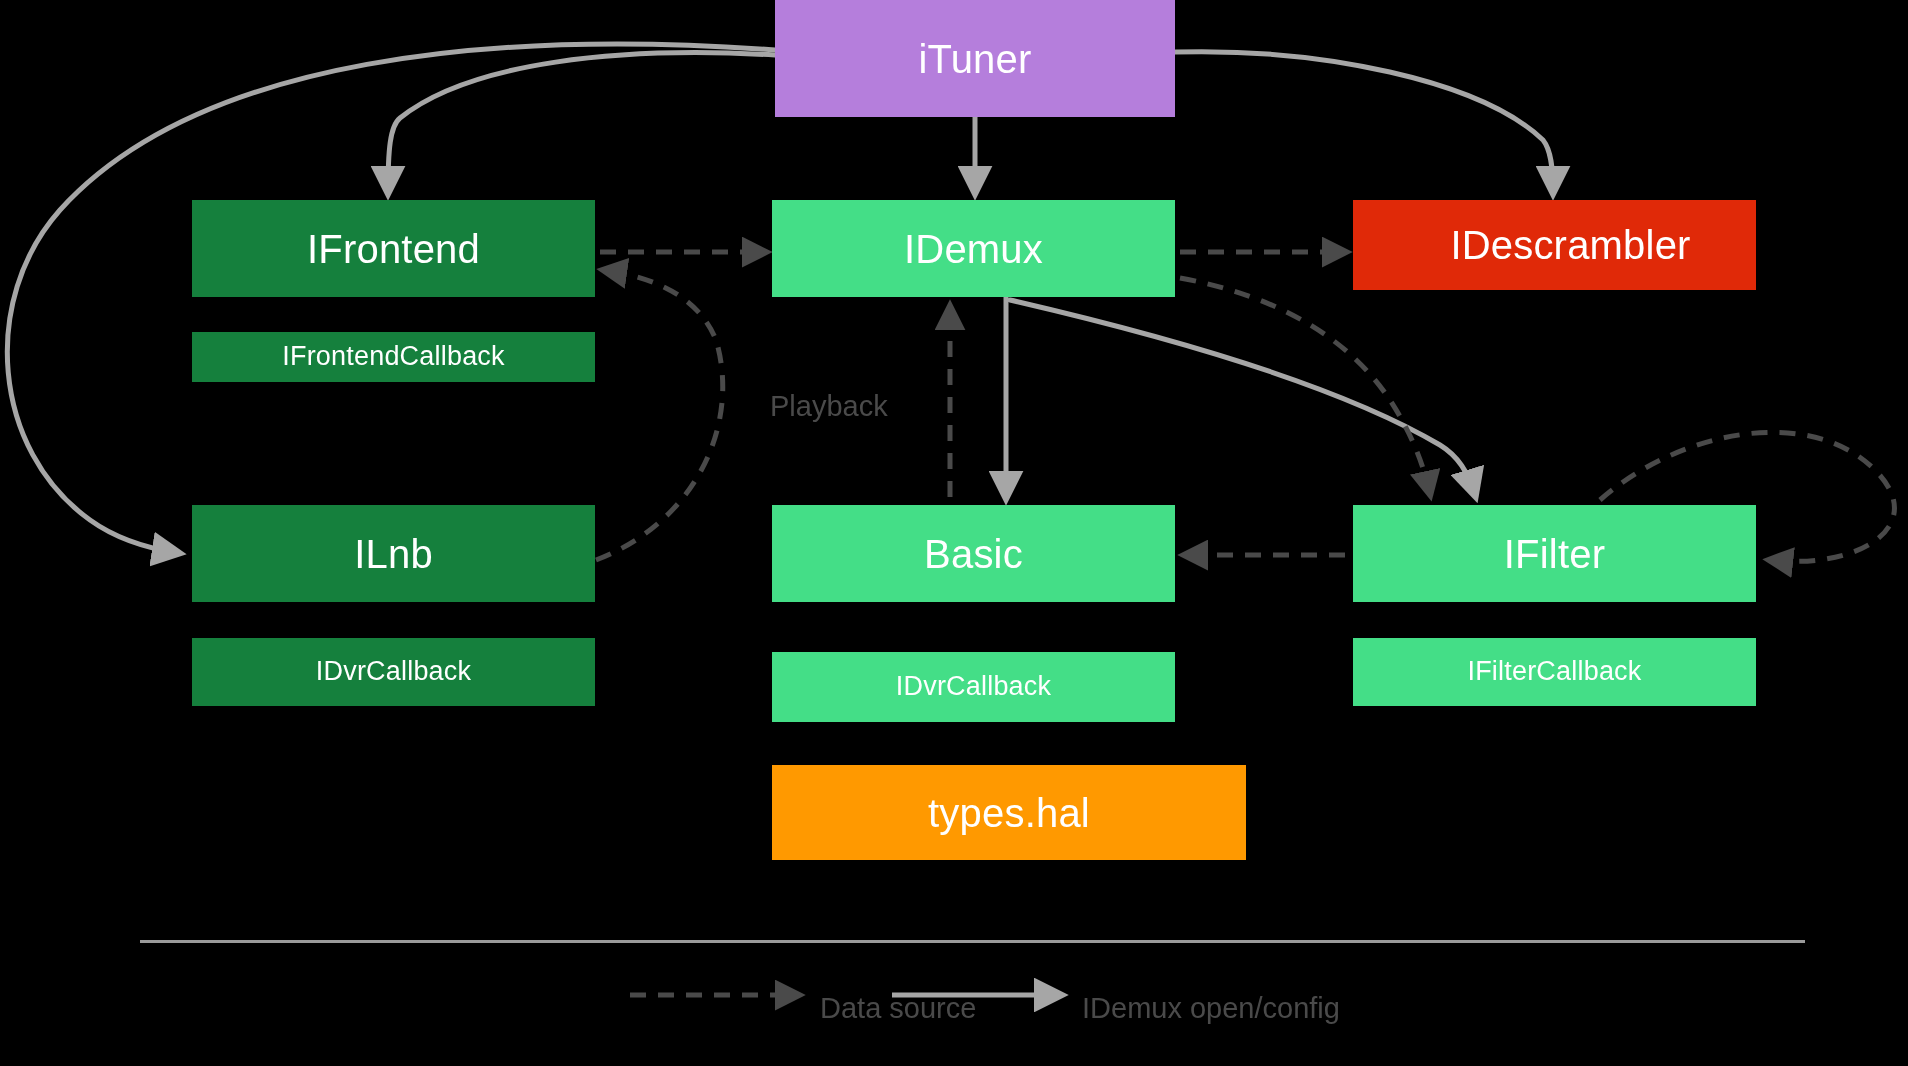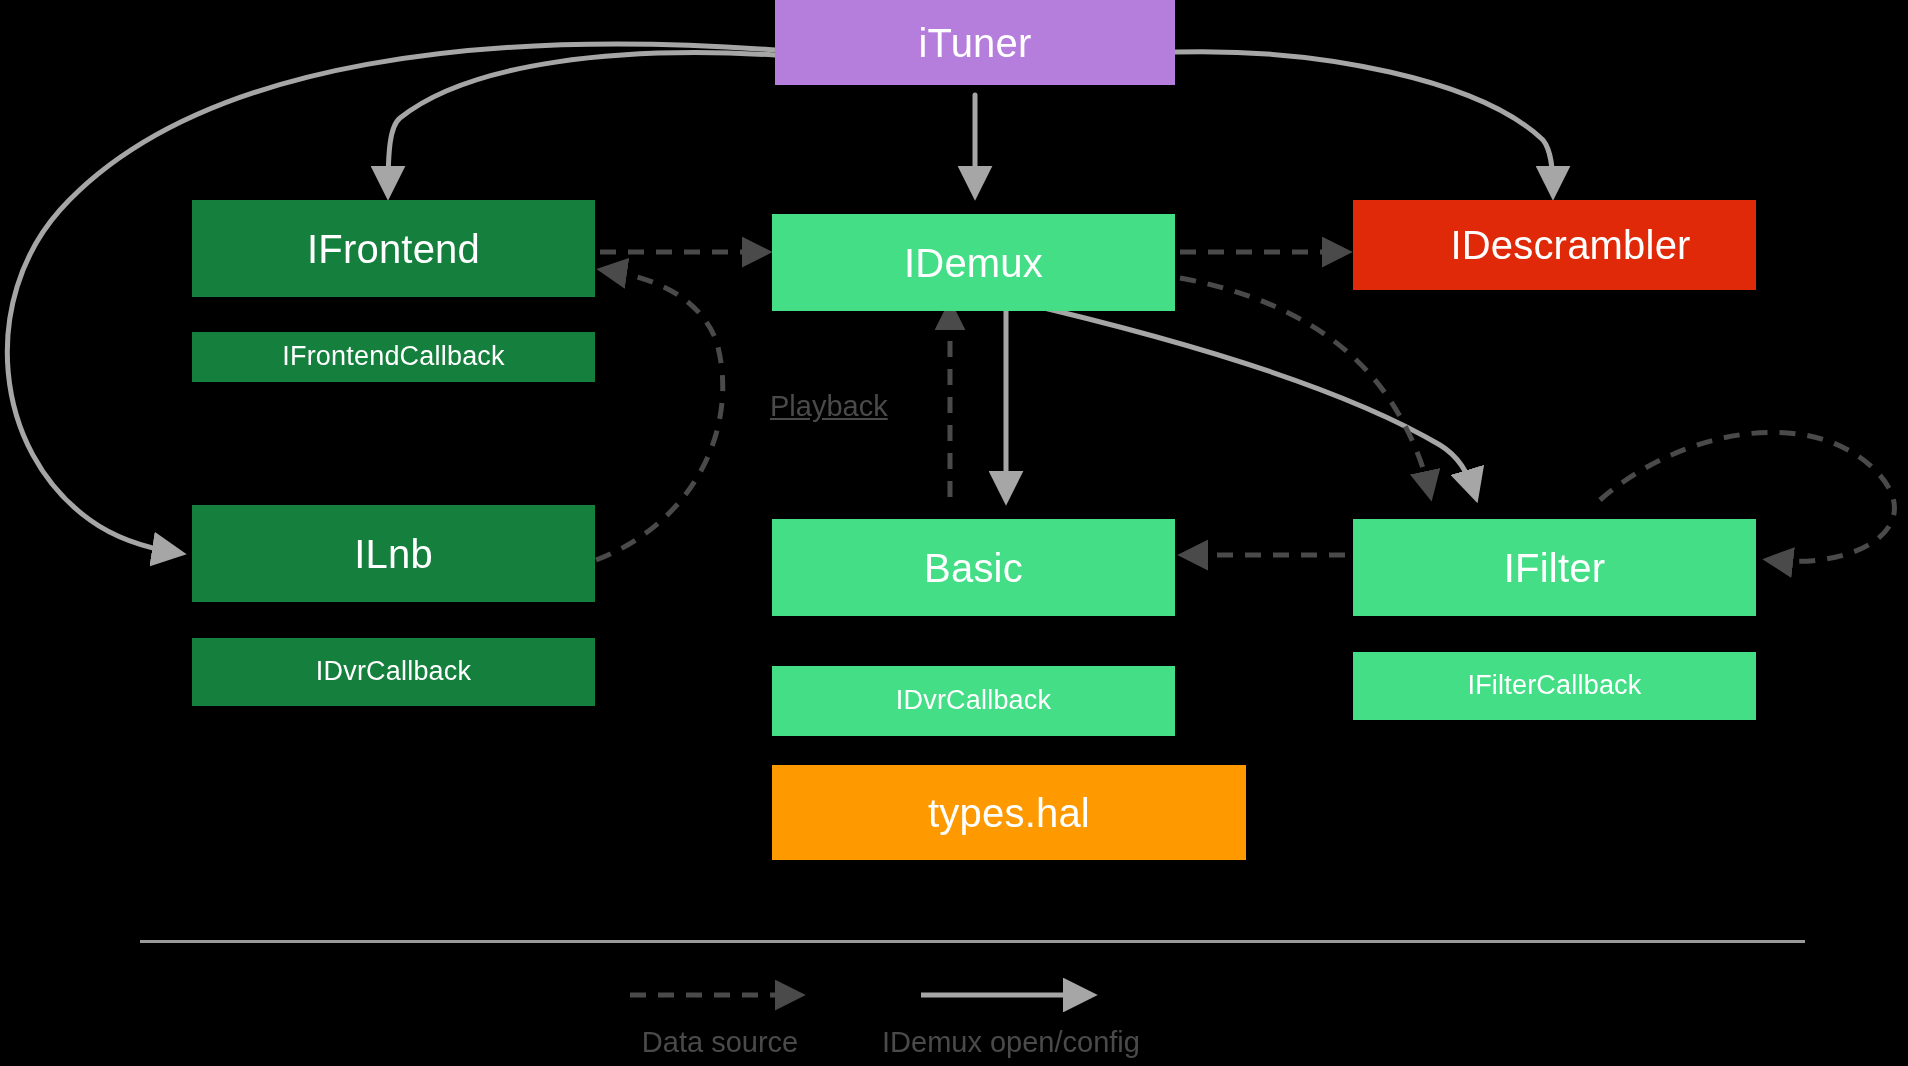--- a/index.html
+++ b/index.html
@@ -43,32 +43,31 @@
     color: #ffffff;
     text-align: center;
     line-height: 1.1;
     white-space: nowrap;
   }
   .node.primary   { font-size: 40px; font-weight: 400; letter-spacing: 0.2px; }
   .node.secondary { font-size: 27px; font-weight: 400; letter-spacing: 0.2px; }
 
   .fill-purple { background: #b57edc; }
   .fill-blue   { background: #15803d; }
-  .fill-green  { background: #44de87; margin-top: 14px; }
+  .fill-green  { background: #44de87; }
   .fill-red    { background: #e02908; }
   .fill-orange { background: #ff9900; }
 
   
   .edge-label {
     position: absolute;
     z-index: 3;
     color: #4a4a4a;
     font-size: 29px;
     white-space: nowrap;
-    text-decoration: underline;
   }
 
   
   #legend {
     position: absolute;
     left: 0;
     top: 930px;
     width: 1908px;
     height: 136px;
     z-index: 3;
@@ -78,22 +77,21 @@
     left: 140px;
     top: 10px;
     width: 1665px;
     height: 3px;
     background: #9a9a9a;
   }
   .legend-item {
     position: absolute;
     top: 48px;
     display: flex;
-    flex-direction: column;
-    align-items: center;
+    flex-direction: row;
   }
   .legend-glyph { height: 34px; width: 200px; position: relative; }
   .legend-text {
     font-size: 29px;
     color: #4a4a4a;
     white-space: nowrap;
     margin-top: 14px;
   }
   #legend-data-source  { left: 620px; }
   #legend-open-config  { left: 882px; }
@@ -140,21 +138,21 @@
 
       <path d="M 1180 280 C 1290 300 1370 350 1400 430 C 1408 452 1412 472 1612 485" style="display:none"></path>
       <path d="M 1180 278 C 1280 296 1350 340 1390 400 C 1412 434 1424 466 1430 494"></path>
 
       <path d="M 1345 555 L 1185 555"></path>
 
       <path d="M 1600 500 C 1680 430 1810 405 1875 470 C 1930 525 1860 570 1770 560"></path>
     </g>
   </svg>
 
-  <div class="node primary fill-purple" style="left:775px; top:0px; width:400px; height:85px;">
+  <div class="node primary fill-purple" style="left:775px; top:0px; width:400px; height:117px;">
     <span>iTuner</span>
   </div>
 
   <div class="node primary fill-blue" style="left:192px; top:200px; width:403px; height:97px;">
     <span>IFrontend</span>
   </div>
 
   <div class="node secondary fill-blue" style="left:192px; top:332px; width:403px; height:50px;">
     <span>IFrontendCallback</span>
   </div>

